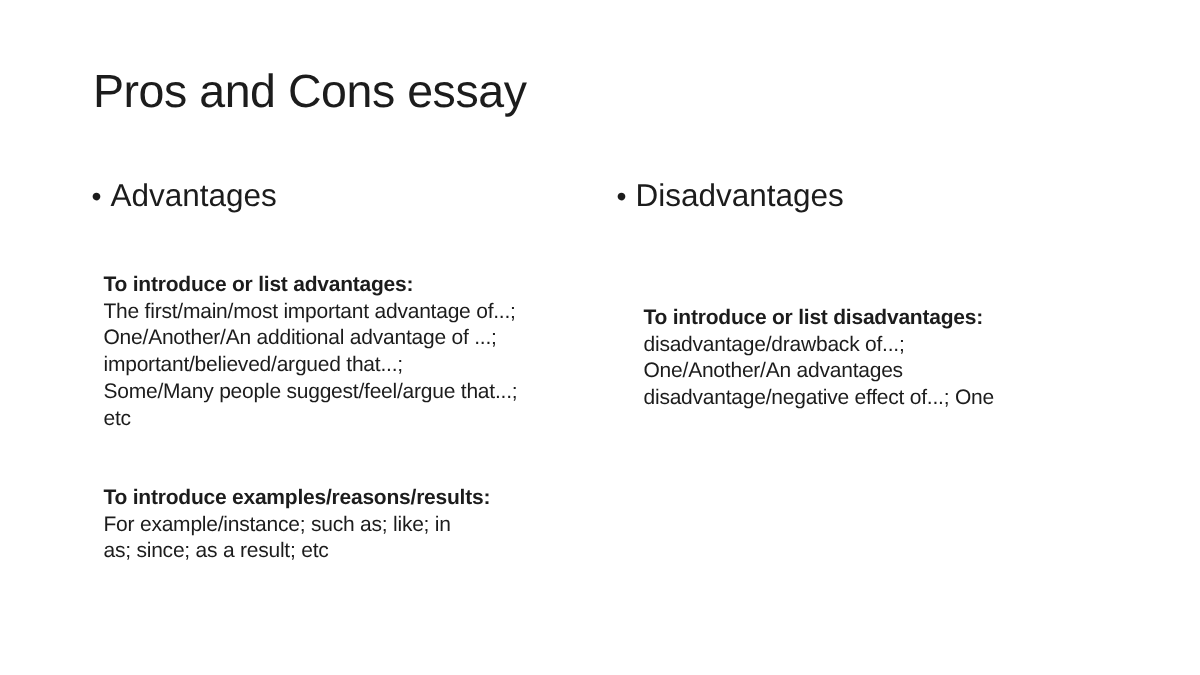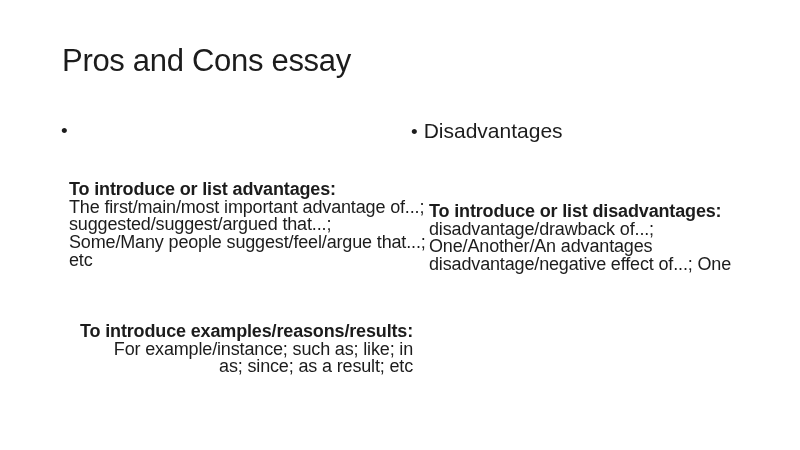--- a/index.html
+++ b/index.html
@@ -22,48 +22,50 @@
   .col-heading {
     position:absolute; top:118px;
     font-size:21px; line-height:25px; white-space:nowrap;
     display:flex; align-items:baseline;
   }
   .col-heading.left  { left:61px; }
   .col-heading.right { left:411px; }
   .bullet { margin-right:6px; font-size:19px; }
   .textblock {
     position:absolute;
-    font-size:18px; line-height:17.7px;
+    font-size:14px; line-height:17.7px;
     letter-spacing:-0.15px; white-space:nowrap;
   }
   .textblock .bh { font-weight:700; }
   .tb-adv   { left:69px;  top:181px; }
-  .tb-ex    { left:80px;  top:323px;text-align:right; }
+  .tb-ex    { left:69px;  top:323px; }
   .tb-disadv{ left:429px; top:203px; }
 </style>
 </head>
 <body>
 
 <div class="slide">
 
   <div class="title">Pros and Cons essay</div>
 
   <div class="col-heading left">
     <span class="bullet">•</span>
+    <span>Advantages</span>
   </div>
 
   <div class="col-heading right">
     <span class="bullet">•</span>
     <span>Disadvantages</span>
   </div>
 
   <div class="textblock tb-adv">
     <div class="bh">To introduce or list advantages:</div>
     <div>The first/main/most important advantage of...;</div>
-    <div>suggested/suggest/argued that...;</div>
+    <div>One/Another/An additional advantage of ...;</div>
+    <div>important/believed/argued that...;</div>
     <div>Some/Many people suggest/feel/argue that...;</div>
     <div>etc</div>
   </div>
 
   <div class="textblock tb-ex">
     <div class="bh">To introduce examples/reasons/results:</div>
     <div>For example/instance; such as; like; in</div>
     <div>as; since; as a result; etc</div>
   </div>
 

